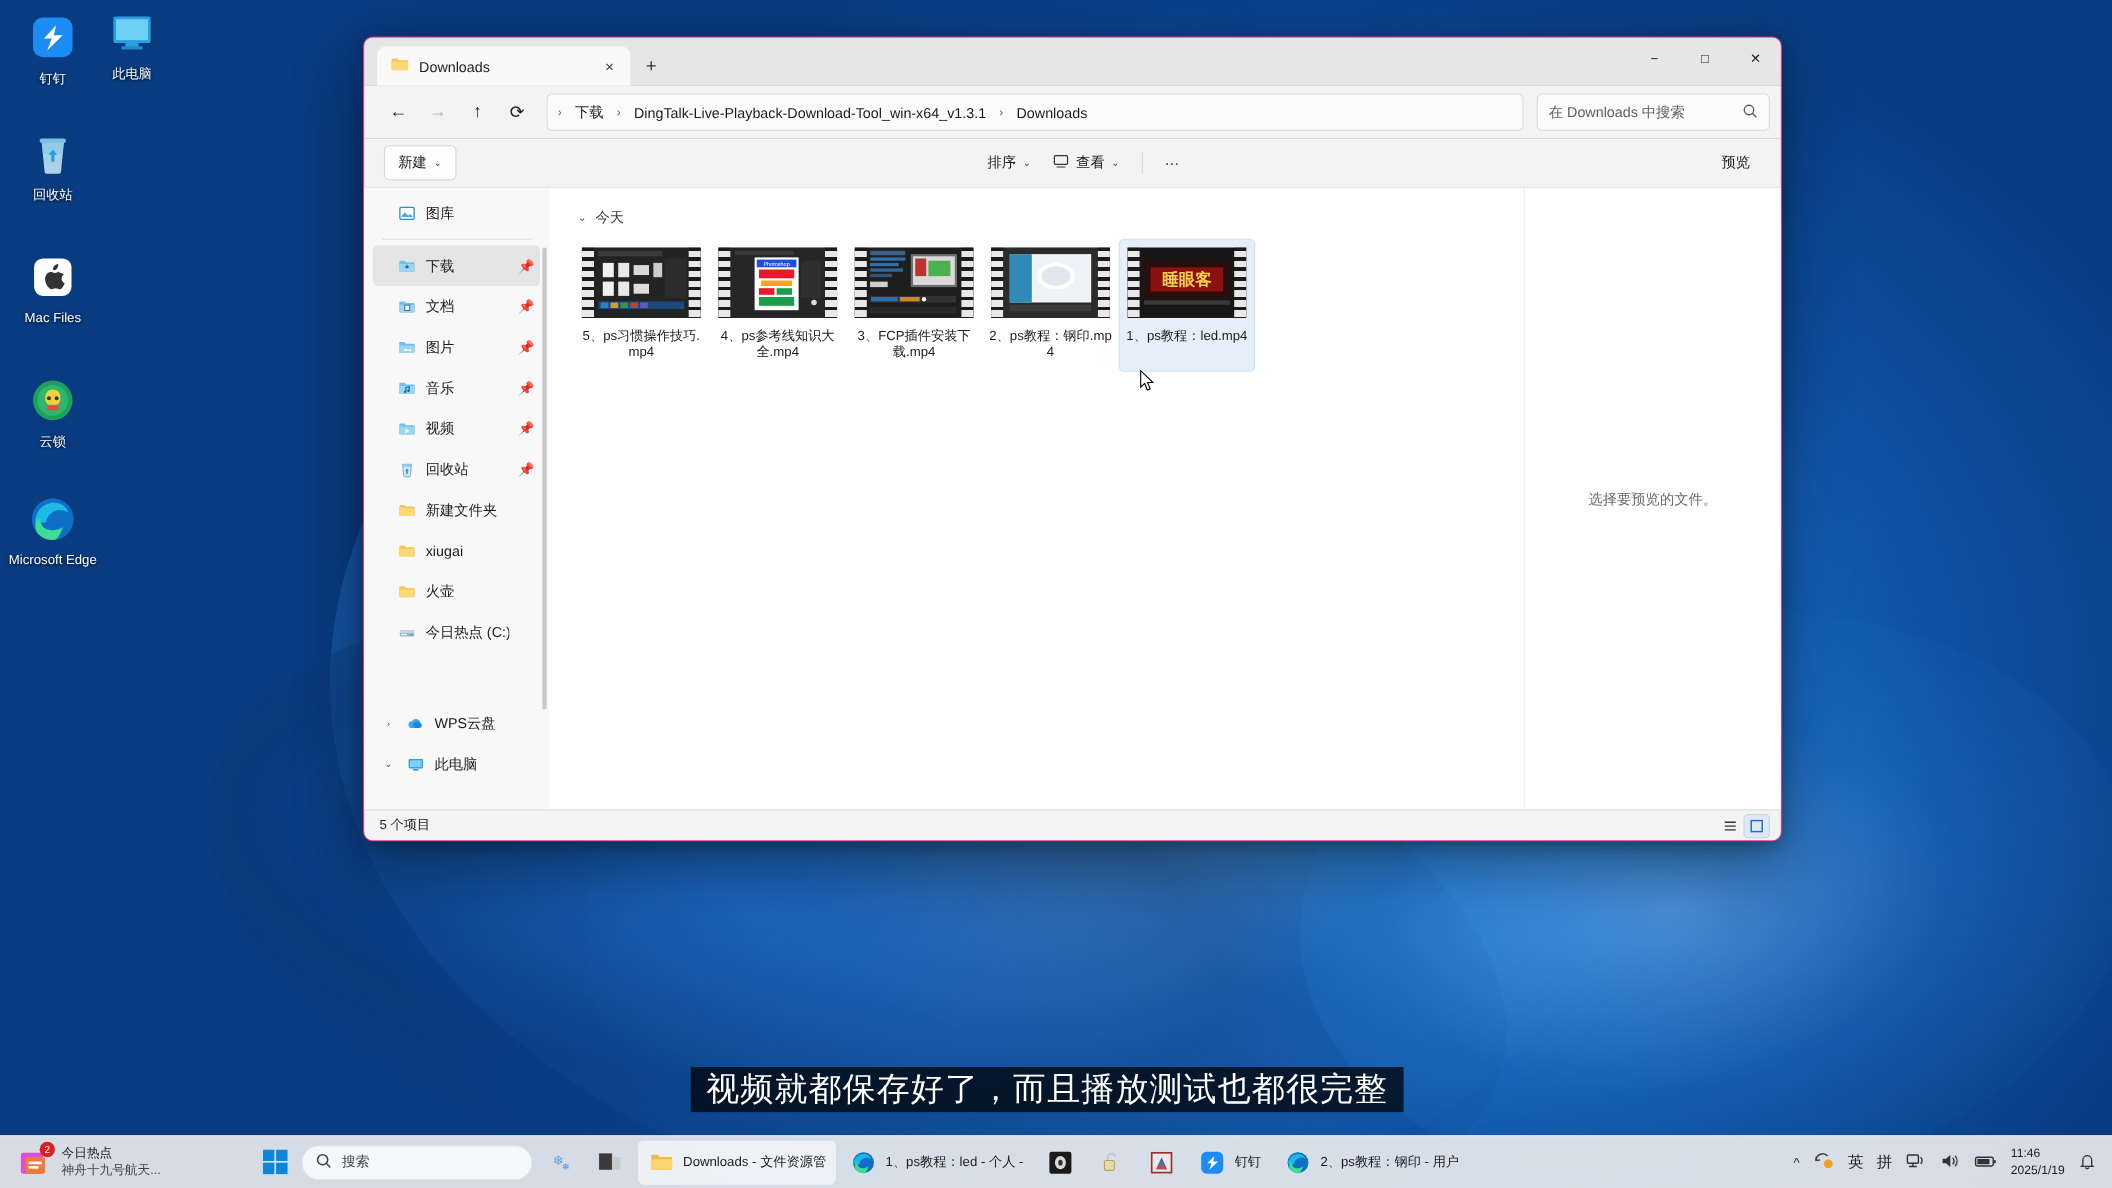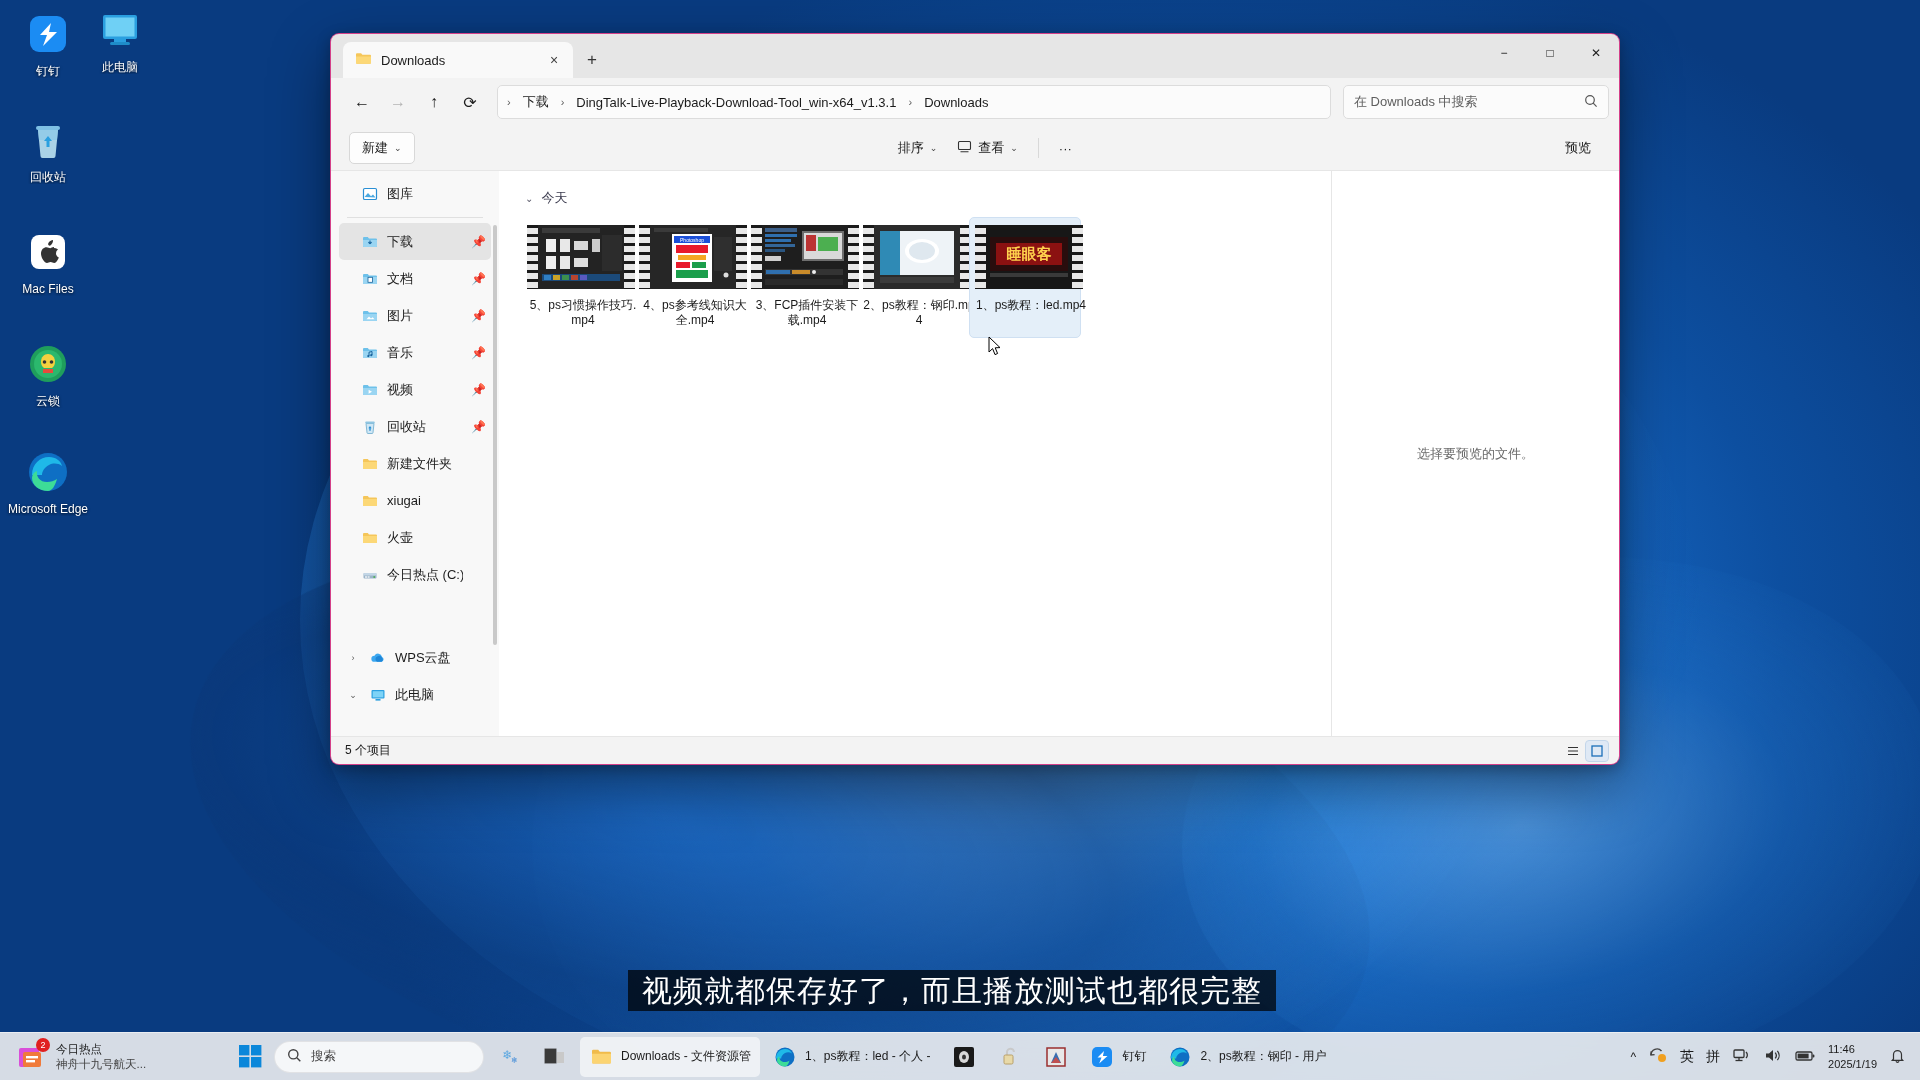--- a/index.html
+++ b/index.html
@@ -140,21 +140,21 @@
     display: flex; align-items: center;
     padding: 0 8px;
     gap: 4px;
     font-size: 13px;
     color: #1b1b1b;
     overflow: hidden;
   }
   .crumb { padding: 3px 7px; border-radius: 4px; white-space: nowrap; }
   .crumb-sep { color: #5c5c5c; font-size: 11px; padding: 0 1px; }
   .searchbox {
-    width: 266px; height: 34px; margin-left: 10px;
+    width: 212px; height: 34px; margin-left: 10px;
     background: #fbfbfb;
     border: 1px solid #dcdcdc;
     border-radius: 5px;
     display: flex; align-items: center;
     padding: 0 10px;
     font-size: 13px;
     color: #5e5e5e;
   }
   .searchbox .sp { flex: 1; }
 
@@ -234,24 +234,24 @@
     overflow: hidden;
   }
   .group-header {
     display: flex; align-items: center; gap: 8px;
     font-size: 13px; color: #3b3b4e;
     padding: 6px 0 10px 12px;
   }
   .group-header .gch { font-size: 10px; color: #5a5a6a; }
   .tiles { display: flex; flex-wrap: wrap; padding-left: 8px; gap: 0; }
   .tile {
-    width: 112px;
+    width: 124px;
     padding: 8px 6px 10px 6px;
     border-radius: 5px;
-    display: flex; flex-direction: column; align-items: flex-start;
+    display: flex; flex-direction: column; align-items: center;
     position: relative;
   }
   .tile.selected { background: #e4eff9; border: 1px solid #cfe0f2; padding: 7px 5px 9px 5px; }
   .thumb {
     width: 108px; height: 64px;
     background: #2a2a2a;
     display: flex;
     margin-bottom: 9px;
     position: relative;
     overflow: hidden;
@@ -266,21 +266,21 @@
   }
   .shot { flex: 1; overflow: hidden; position: relative; }
   .fname {
     font-size: 12px; line-height: 15px;
     color: #1b1b1b; text-align: center;
     width: 112px;
     word-break: break-all;
   }
 
   .preview {
-    width: 288px;
+    width: 234px;
     border-left: 1px solid #e6e6e6;
     display: flex; align-items: center; justify-content: center;
     font-size: 13px; color: #6b6b6b;
     flex: none;
     background: #fff;
   }
 
   
   .statusbar {
     height: 28px;

